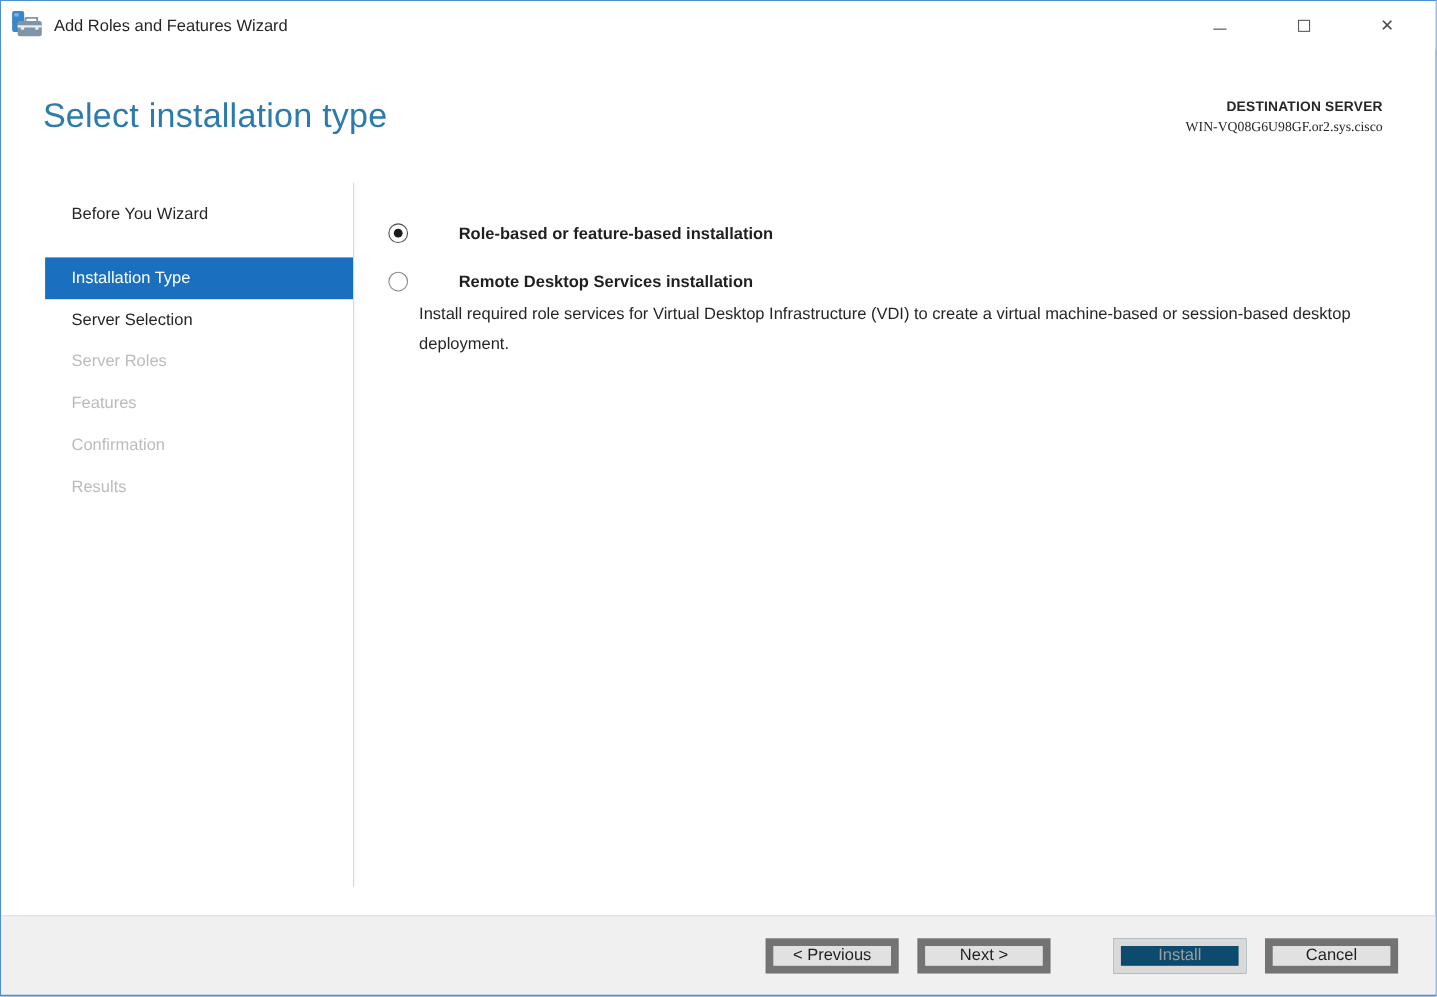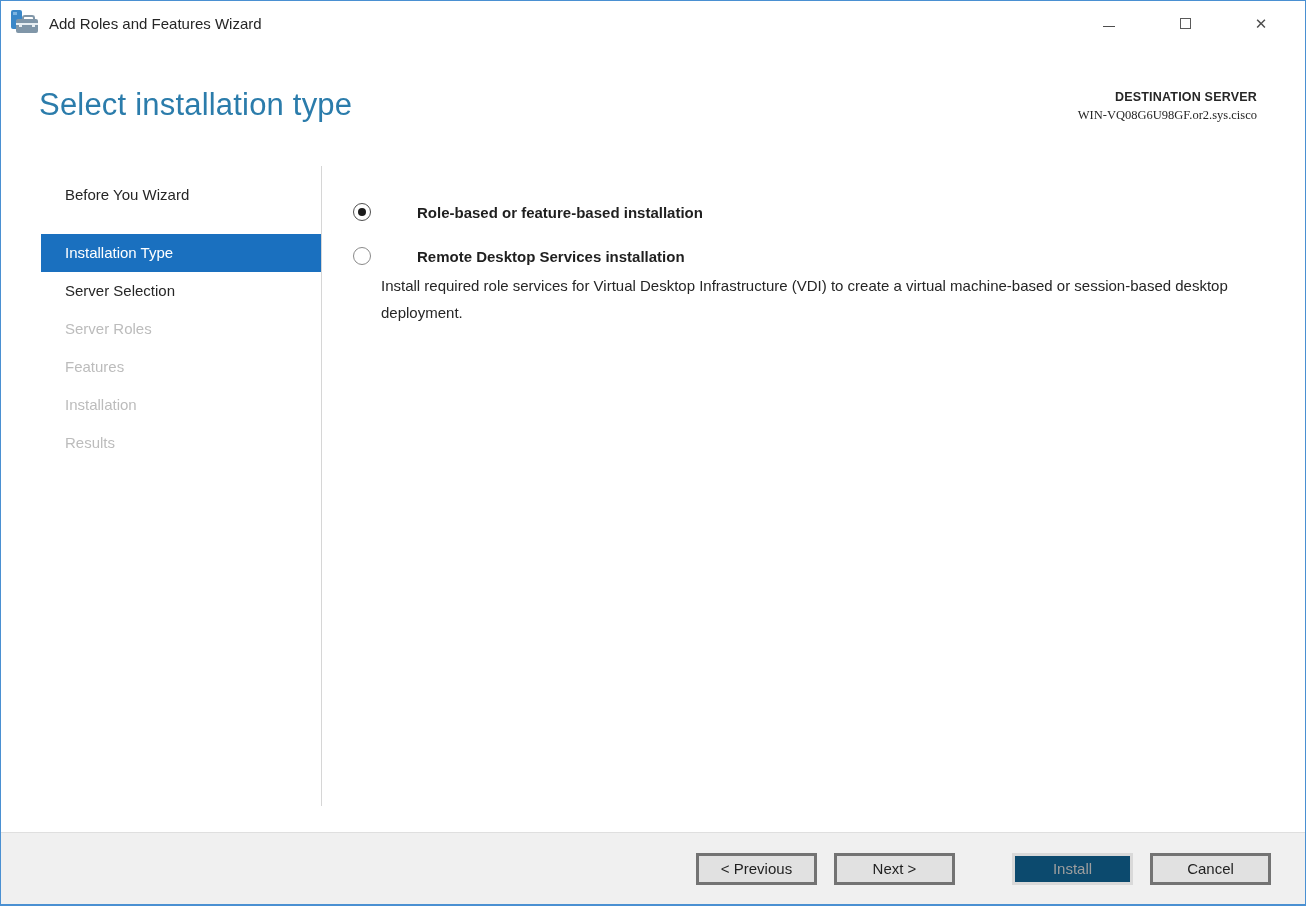--- a/index.html
+++ b/index.html
@@ -77,21 +77,21 @@
   .opt-desc { margin-left:28px; margin-top:7px; font-size:15px; line-height:27px; color:#262626; max-width:890px; }
 
   
   .footer {
     position:absolute; left:0; right:0; bottom:0; height:72px;
     background:#f0f0f0; border-top:1px solid #dfdfdf;
     display:flex; align-items:center; justify-content:flex-end;
   }
   .btn {
     width:121px; height:32px; margin-left:17px;
-    background:#e1e1e1; border:3px solid #737373;
+    background:#e1e1e1; border:7px solid #737373;
     font-family:"Liberation Sans", sans-serif;
     font-size:15px; color:#1f1f1f; cursor:default;
   }
   .btn.gap-left { margin-left:57px; }
   .btn.disabled { background:#0c4a6e; border-color:#d9d9d9; color:#9e9e9e; }
   .btn.last { margin-right:34px; }
 
   
   .srv { position:absolute; left:0; top:0; width:11px; height:19px; background:#3a87c8; border-radius:2px; }
   .srv::after { content:""; position:absolute; left:2px; top:2px; width:4px; height:3px; background:#7db4e0; }
@@ -130,21 +130,21 @@
   <div class="dest-label">DESTINATION SERVER</div>
   <div class="dest-server">WIN-VQ08G6U98GF.or2.sys.cisco</div>
 </div>
 
 <div class="nav">
   <div class="nav-item enabled">Before You Wizard</div>
   <div class="nav-item selected">Installation Type</div>
   <div class="nav-item enabled">Server Selection</div>
   <div class="nav-item disabled">Server Roles</div>
   <div class="nav-item disabled">Features</div>
-  <div class="nav-item disabled">Installation</div>
+  <div class="nav-item disabled">Confirmation</div>
   <div class="nav-item disabled">Results</div>
 </div>
 <div class="v-sep"></div>
 
 <div class="content">
 
   <div class="option">
     <div class="opt-head">
       <span class="radio selected"></span>
       <span class="opt-label">Role-based or feature-based installation</span>

